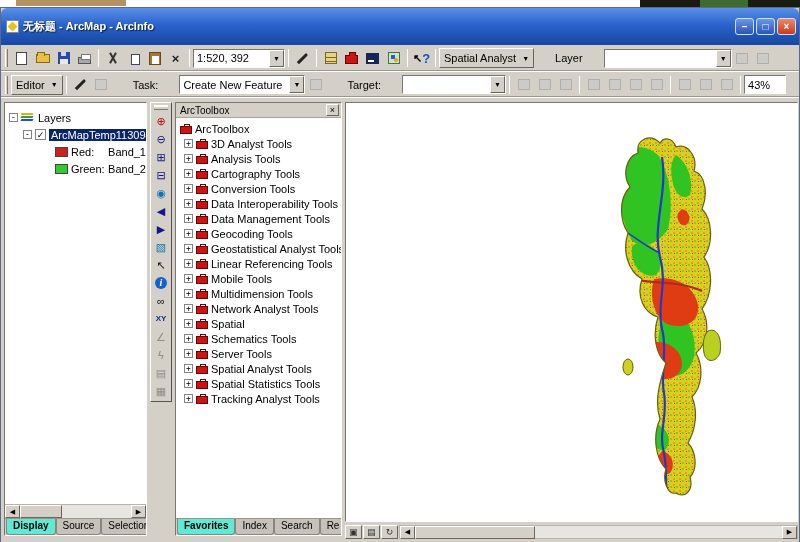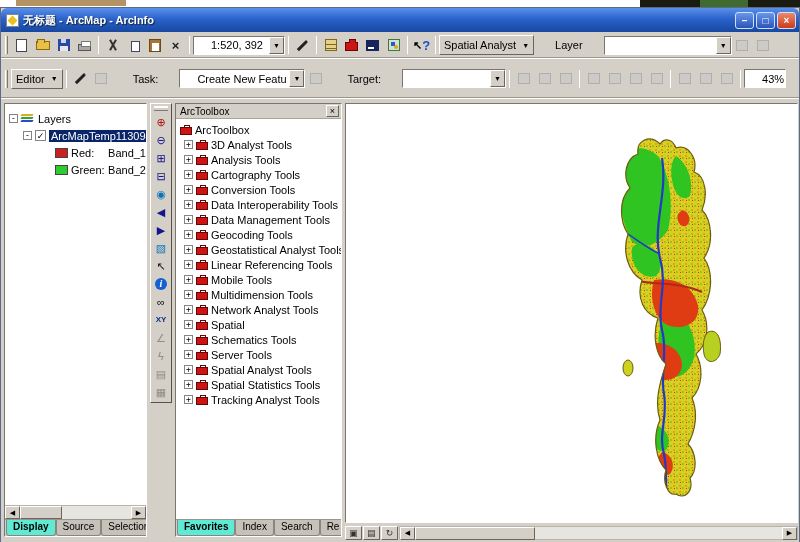--- a/index.html
+++ b/index.html
@@ -2,47 +2,47 @@
 <html><head>
 <meta charset="utf-8">
 <style>
   * { margin:0; padding:0; box-sizing:border-box; }
   html,body { width:800px; height:542px; overflow:hidden; background:#fff;
     font-family:"Liberation Sans", sans-serif; font-size:11px; color:#000; }
   .desk-seg { position:absolute; }
   .window { position:absolute; left:0; top:7px; width:800px; height:535px;
     background:#d4d0c8; border:1px solid #5a6a8a; border-bottom:none; }
   
-  .titlebar { height:24px; border-radius:6px 6px 0 0; display:flex; align-items:center;
+  .titlebar { height:37px; border-radius:6px 6px 0 0; display:flex; align-items:center;
     padding:0 3px 0 5px; background:linear-gradient(180deg,#5a90e8 0%,#2a63cc 45%,#1747a0 100%); }
   .app-icon { width:13px; height:13px; background:#fff; border:1px solid #888; margin-right:4px;
     position:relative; flex:none; }
   .app-icon::before { content:""; position:absolute; left:2px; top:2px; width:7px; height:7px;
     background:#e8c020; transform:rotate(45deg); }
   .title-text { color:#fff; font-weight:bold; font-size:11px; text-shadow:1px 1px 1px #123;
     flex:1; white-space:nowrap; overflow:hidden; }
   .winbtn { width:19px; height:17px; margin-left:2px; border-radius:3px; color:#fff;
     font-size:10px; font-weight:bold; display:flex; align-items:center; justify-content:center;
     background:linear-gradient(180deg,#6a96ea,#2a55b8); border:1px solid #cfe0ff; flex:none; }
   .winbtn.close { background:linear-gradient(180deg,#ea8a6a,#cc3a1a); }
   
   .menubar { height:19px; display:flex; align-items:center; background:#d9d6ce;
     border-bottom:1px solid #aaa; padding-left:2px; }
   .menu-item { padding:2px 7px; }
   .toolbar { height:27px; display:flex; align-items:center; background:#d4d0c8;
     border-bottom:1px solid #fff; box-shadow:inset 0 -1px 0 #9a968e; padding:0 2px; }
-  .toolbar.row2 { height:40px; }
+  .toolbar.row2 { height:26px; }
   .grip { width:3px; height:18px; border-left:1px solid #fff; border-right:1px solid #80786a;
     margin:0 3px 0 2px; flex:none; }
   .sep { width:1px; height:18px; background:#8a867e; border-right:1px solid #fff; margin:0 3px; flex:none; }
   .tb-btn { width:21px; height:21px; display:flex; align-items:center; justify-content:center;
     flex:none; position:relative; }
   .tb-btn.dis { opacity:.45; filter:grayscale(1); }
   .combo { height:19px; background:#fff; border:1px solid; border-color:#7a766e #fff #fff #7a766e;
-    display:flex; align-items:center; padding-left:17px; flex:none; }
+    display:flex; align-items:center; padding-left:3px; flex:none; }
   .combo .cval { flex:1; white-space:nowrap; overflow:hidden; }
   .drop-btn { width:15px; height:17px; background:#d4d0c8; border:1px solid;
     border-color:#fff #6a665e #6a665e #fff; font-size:7px; display:flex; align-items:center;
     justify-content:center; flex:none; margin-left:2px; }
   .menu-combo { height:20px; background:#d4d0c8; border:1px solid; border-color:#fff #6a665e #6a665e #fff;
     display:flex; align-items:center; padding:0 4px; flex:none; }
   .menu-combo .arr { font-size:7px; margin-left:6px; }
   .tb-label { margin:0 21px; flex:none; }
   
   .i-page { width:11px; height:13px; background:#fff; border:1px solid #445; }

